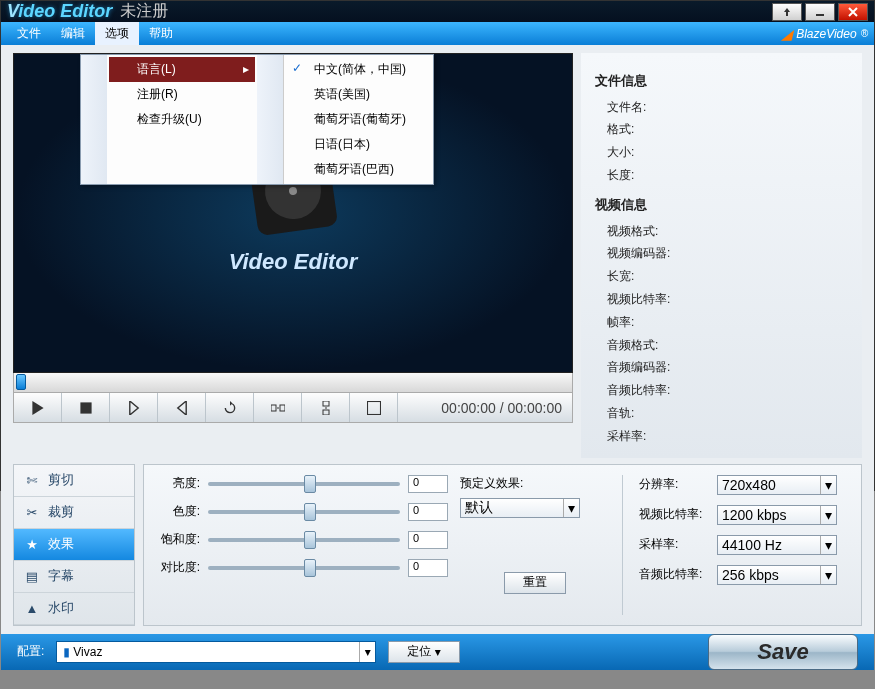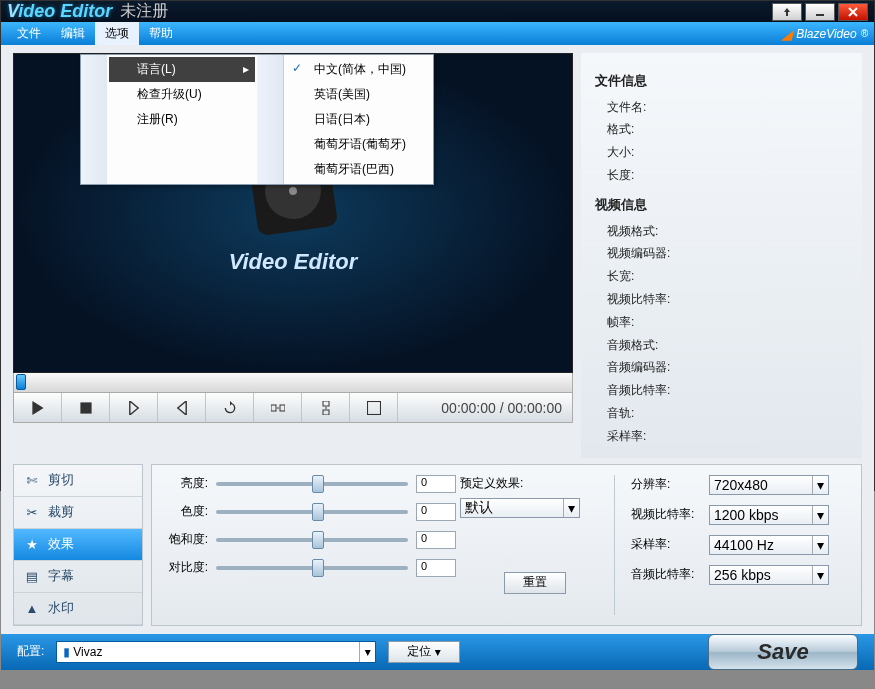--- a/index.html
+++ b/index.html
@@ -18,21 +18,21 @@
 
 .menubar { height:24px; background:linear-gradient(#3cb6ff,#0a7ed6); display:flex; align-items:center; padding:0 6px; font-size:12px; color:#fff; position:relative; }
 .menubar .mitem { padding:3px 10px; cursor:pointer; }
 .menubar .mitem.active { background:#e8f2ff; color:#000; }
 .brand { margin-left:auto; display:flex; align-items:center; gap:4px; color:#fff; font-size:12px; font-style:italic; }
 .brand .flame { color:#ff7a00; font-size:14px; }
 
 .dropdown { position:absolute; top:54px; left:80px; background:#fdfdfd; border:1px solid #8a9cb0; box-shadow:2px 2px 4px rgba(0,0,0,.3); font-size:12px; z-index:100; display:flex; }
 .menucol { width:150px; padding:2px; }
 .menucol .mi { padding:4px 20px 4px 28px; cursor:pointer; position:relative; }
-.menucol .mi.hl { background:#404040; color:#fff; }
+.menucol .mi.hl { background:#7f1d1d; color:#fff; }
 .menucol .mi .arrow { position:absolute; right:6px; top:5px; }
 .menucol .mi .chk { position:absolute; left:6px; top:4px; color:#1a6ed0; }
 .menucol.sub { border-left:1px solid #ccc; }
 .iconstrip { width:26px; background:linear-gradient(to right,#eef3fa,#e0e8f2); }
 .menurow { display:flex; }
 
 .content { flex:1; display:flex; flex-direction:column; background:#eaeef2; }
 
 .upper { display:flex; padding:8px 12px 4px 12px; gap:8px; }
 .preview { width:560px; display:flex; flex-direction:column; }
@@ -54,21 +54,21 @@
 .infopanel { flex:1; background:linear-gradient(#f5f8fb,#e2e8ee); font-size:12px; padding:10px 14px; line-height:1.9; color:#222; }
 .infopanel h4 { font-size:13px; font-weight:bold; margin:6px 0 2px 0; }
 .infopanel .row { padding-left:12px; }
 
 .lower { display:flex; padding:2px 12px 8px 12px; gap:8px; }
 .tabs { width:130px; background:linear-gradient(#f4f6f9,#dfe5ea); border:1px solid #bcc5cc; }
 .tab { height:32px; display:flex; align-items:center; gap:8px; padding:0 10px; font-size:13px; border-bottom:1px solid #ccd4da; cursor:pointer; color:#2a4a6a; }
 .tab.active { background:linear-gradient(#52b9ff,#1488e0); color:#fff; }
 .tab .ticon { width:16px; text-align:center; }
 
-.panel { flex:1; background:linear-gradient(#f5f8fb,#e4e9ee); border:1px solid #bcc5cc; display:flex; padding:10px 14px; gap:4px; font-size:12px; }
+.panel { flex:1; background:linear-gradient(#f5f8fb,#e4e9ee); border:1px solid #bcc5cc; display:flex; padding:10px 14px; gap:12px; font-size:12px; }
 .sliders { width:290px; }
 .srow { display:flex; align-items:center; gap:8px; margin-bottom:10px; }
 .srow label { width:42px; text-align:right; }
 .srow .track { flex:1; height:4px; background:#9db0c0; position:relative; border-radius:2px; }
 .srow .track .thumb { position:absolute; top:-7px; left:50%; width:12px; height:18px; background:linear-gradient(#e8f2fa,#a8c4da); border:1px solid #6a8aa4; border-radius:2px; }
 .srow .val { width:40px; height:18px; border:1px solid #9aa8b4; background:#fff; text-align:left; padding:0 4px; font-size:11px; }
 
 .preset { width:150px; }
 .preset label { display:block; margin-bottom:6px; }
 .preset .combo, .outcol .combo { width:120px; height:20px; border:1px solid #8a9aaa; background:linear-gradient(#fff,#e8eef4); display:flex; align-items:center; padding:0 4px; font-size:14px; position:relative; }
@@ -122,31 +122,31 @@
         <span>BlazeVideo</span>
         <sup>®</sup>
       </div>
   </div>
 
   <div class="dropdown">
     <div class="menurow">
       <div class="iconstrip"></div>
       <div class="menucol">
         <div class="mi hl"><span>语言(L)</span><span class="arrow">▸</span></div>
+        <div class="mi">注册(R)</div>
         <div class="mi">检查升级(U)</div>
-        <div class="mi">注册(R)</div>
       </div>
     </div>
     <div class="menurow">
       <div class="iconstrip"></div>
       <div class="menucol sub">
         <div class="mi"><span class="chk">✓</span><span>中文(简体，中国)</span></div>
         <div class="mi">英语(美国)</div>
+        <div class="mi">葡萄牙语(葡萄牙)</div>
         <div class="mi">日语(日本)</div>
-        <div class="mi">葡萄牙语(葡萄牙)</div>
         <div class="mi">葡萄牙语(巴西)</div>
       </div>
     </div>
   </div>
 
   <div class="content">
     <div class="upper">
       <div class="preview">
         <div class="screen">
           <div class="reel">

